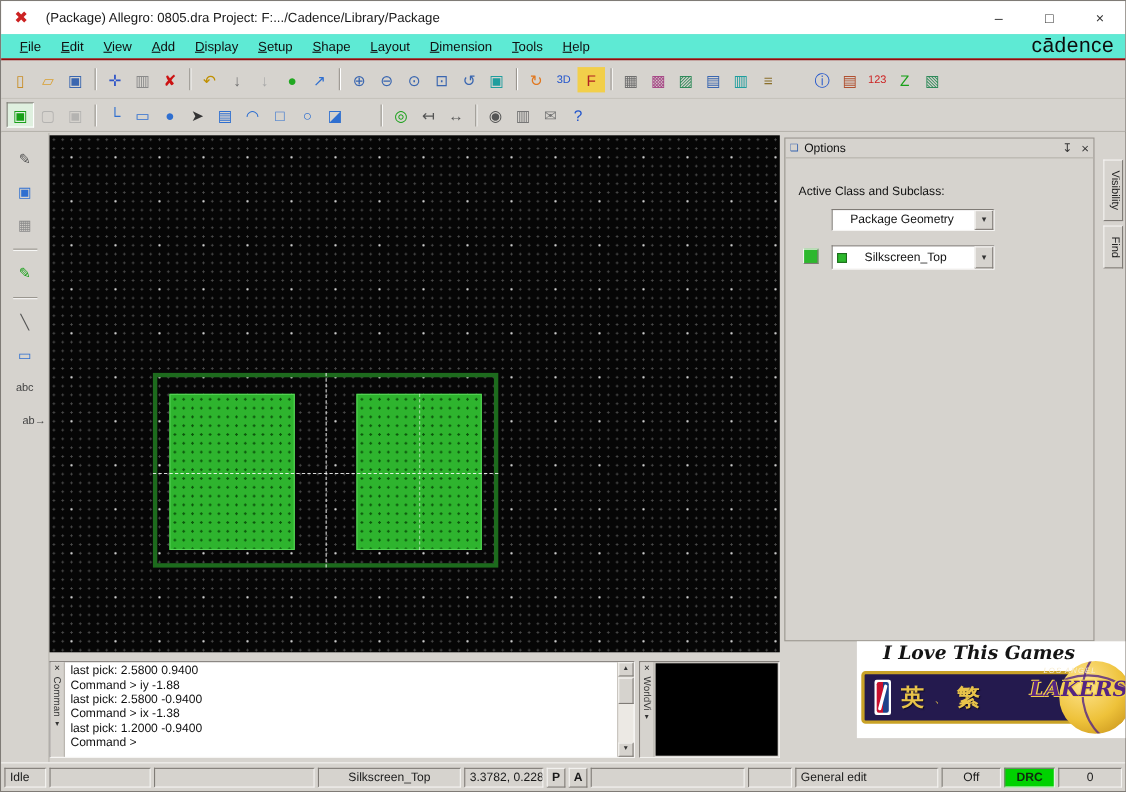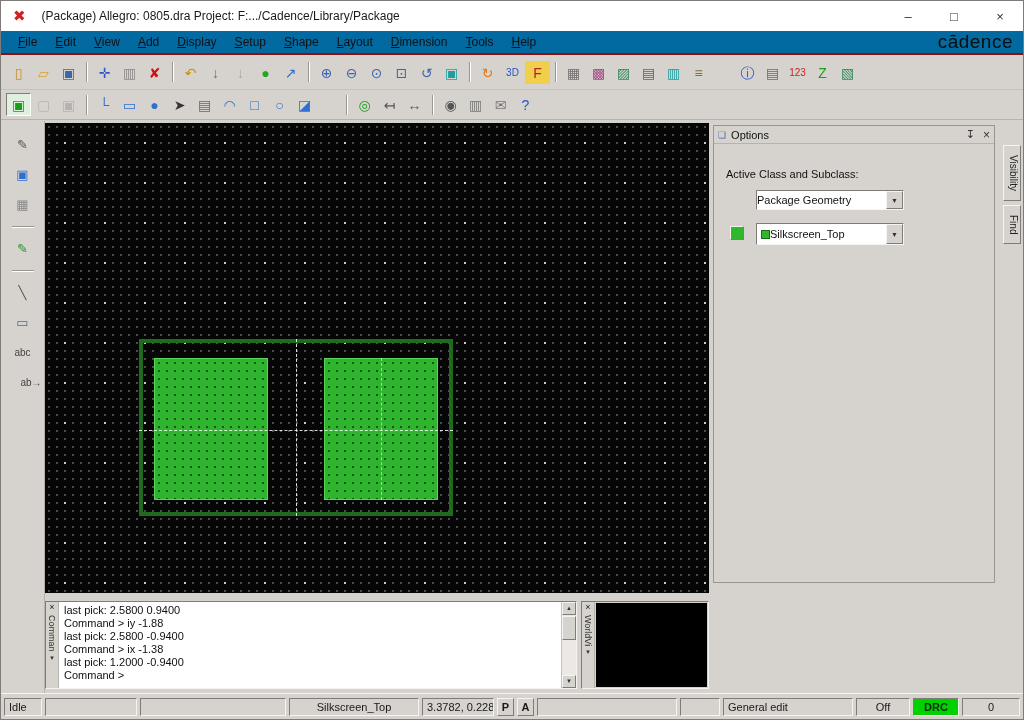--- a/index.html
+++ b/index.html
@@ -9,21 +9,21 @@
     background:#d6d3ce; font-family:"Liberation Sans","DejaVu Sans",sans-serif;
     font-size:12px; color:#111; border:1px solid #7f7b76;
   }
   
   .titlebar { position:absolute; left:0; top:0; right:0; height:30px; background:#fff; display:flex; align-items:center; }
   .app-icon { margin-left:12px; color:#cc2222; font-size:15px; font-weight:bold; }
   .title-text { margin-left:16px; color:#1a1a1a; font-size:12px; }
   .win-controls { margin-left:auto; display:flex; height:100%; }
   .wbtn { width:46px; display:flex; align-items:center; justify-content:center; font-size:13px; color:#333; cursor:default; }
   
-  .menubar { position:absolute; left:0; top:30px; right:0; height:22px; background:#0369a1; display:flex; align-items:center; padding-left:8px; }
+  .menubar { position:absolute; left:0; top:30px; right:0; height:22px; background:#5eead4; display:flex; align-items:center; padding-left:8px; }
   .mitem { display:inline-block; padding:0 9px; font-size:12px; color:#111; cursor:default; }
   .mitem::first-letter { text-decoration:underline; }
   .brand { position:absolute; right:10px; top:0; line-height:22px; font-size:19px; font-weight:normal; letter-spacing:.5px; color:#0d0d0d; }
   .redline { position:absolute; left:0; top:52px; right:0; height:2px; background:#8f0f0f; }
   
   .toolbar { position:absolute; left:0; right:0; background:#d6d3ce; display:flex; align-items:center; padding:0 5px; }
   .toolbar1 { top:54px; height:35px; border-bottom:1px solid #c6c3bc; }
   .toolbar2 { top:89px; height:30px; border-bottom:1px solid #b6b3ac; }
   .ticon { display:inline-block; width:25px; height:23px; line-height:22px; text-align:center;
            font-size:14px; vertical-align:middle; border:1px solid transparent; cursor:default; flex:0 0 auto; }
@@ -56,21 +56,21 @@
   .options-panel { position:absolute; left:4px; top:4px; width:282px; height:458px; border:1px solid #9a968f; background:#d6d3ce; }
   .opt-header { height:18px; border-bottom:1px solid #b6b3ac; display:flex; align-items:center; padding:0 4px; font-size:11px; }
   .panel-icon { color:#3a66b0; font-size:9px; margin-right:5px; }
   .opt-title { flex:1; }
   .opt-pin { font-size:11px; margin-right:8px; color:#333; cursor:default; }
   .opt-close { font-size:12px; color:#333; cursor:default; }
   .opt-label { position:absolute; left:12px; top:42px; font-size:11px; }
   .dropdown { position:absolute; background:#fff; border:1px solid; border-color:#7f7b76 #f5f4f2 #f5f4f2 #7f7b76; display:flex; align-items:center; }
   .dd1 { left:42px; top:64px; width:148px; height:20px; }
   .dd2 { left:42px; top:97px; width:148px; height:22px; }
-  .dd-text { flex:1; padding-left:0; font-size:11px; white-space:nowrap; overflow:hidden; }
+  .dd-text { flex:1; padding-left:16px; font-size:11px; white-space:nowrap; overflow:hidden; }
   .dd-btn { width:17px; align-self:stretch; background:#d6d3ce; border:1px solid; border-color:#f5f4f2 #7f7b76 #7f7b76 #f5f4f2;
             font-size:7px; display:flex; align-items:center; justify-content:center; color:#333; cursor:default; }
   .dd-swatch { width:9px; height:9px; background:#2db82d; border:1px solid #1d6b1d; margin-left:4px; flex:0 0 auto; }
   .swatch-btn { position:absolute; left:16px; top:100px; width:14px; height:14px; background:#2db82d;
                 border:1px solid; border-color:#f5f4f2 #7f7b76 #7f7b76 #f5f4f2; cursor:default; }
   .side-tabs { position:absolute; right:2px; top:24px; width:18px; display:flex; flex-direction:column; gap:4px; }
   .side-tab { writing-mode:vertical-rl; font-size:10px; padding:9px 1px; background:#d6d3ce; color:#222; text-align:center;
               border:1px solid; border-color:#f5f4f2 #7f7b76 #7f7b76 #f5f4f2; cursor:default; }
   
   .console { position:absolute; left:44px; top:600px; width:532px; height:88px; background:#fff;
@@ -301,20 +301,32 @@
 
   <div class="world">
     <div class="strip">
       <span class="strip-x">×</span>
       <span class="strip-label">WorldVi</span>
       <span class="strip-arrow">▾</span>
     </div>
     <div class="world-content"></div>
   </div>
 
+  <div class="overlay">
+    <div class="slogan">I Love This Games</div>
+    <div class="badge">
+      <span class="nba"></span>
+      <span class="cn">英</span>
+      <span class="cn-sep">、</span>
+      <span class="cn">繁</span>
+    </div>
+    <div class="ball"></div>
+    <div class="team-city">LOS ANGEL</div>
+    <div class="team-name">LAKERS</div>
+  </div>
 
   <div class="statusbar">
     <span class="sseg w-idle">Idle</span>
     <span class="sseg w-prog"><span class="prog-fill"></span></span>
     <span class="sseg w-a"></span>
     <span class="sseg w-layer">Silkscreen_Top</span>
     <span class="sseg w-coord">3.3782, 0.2286</span>
     <span class="sseg w-pa raised">P</span>
     <span class="sseg w-pa raised">A</span>
     <span class="sseg w-fill"></span>

